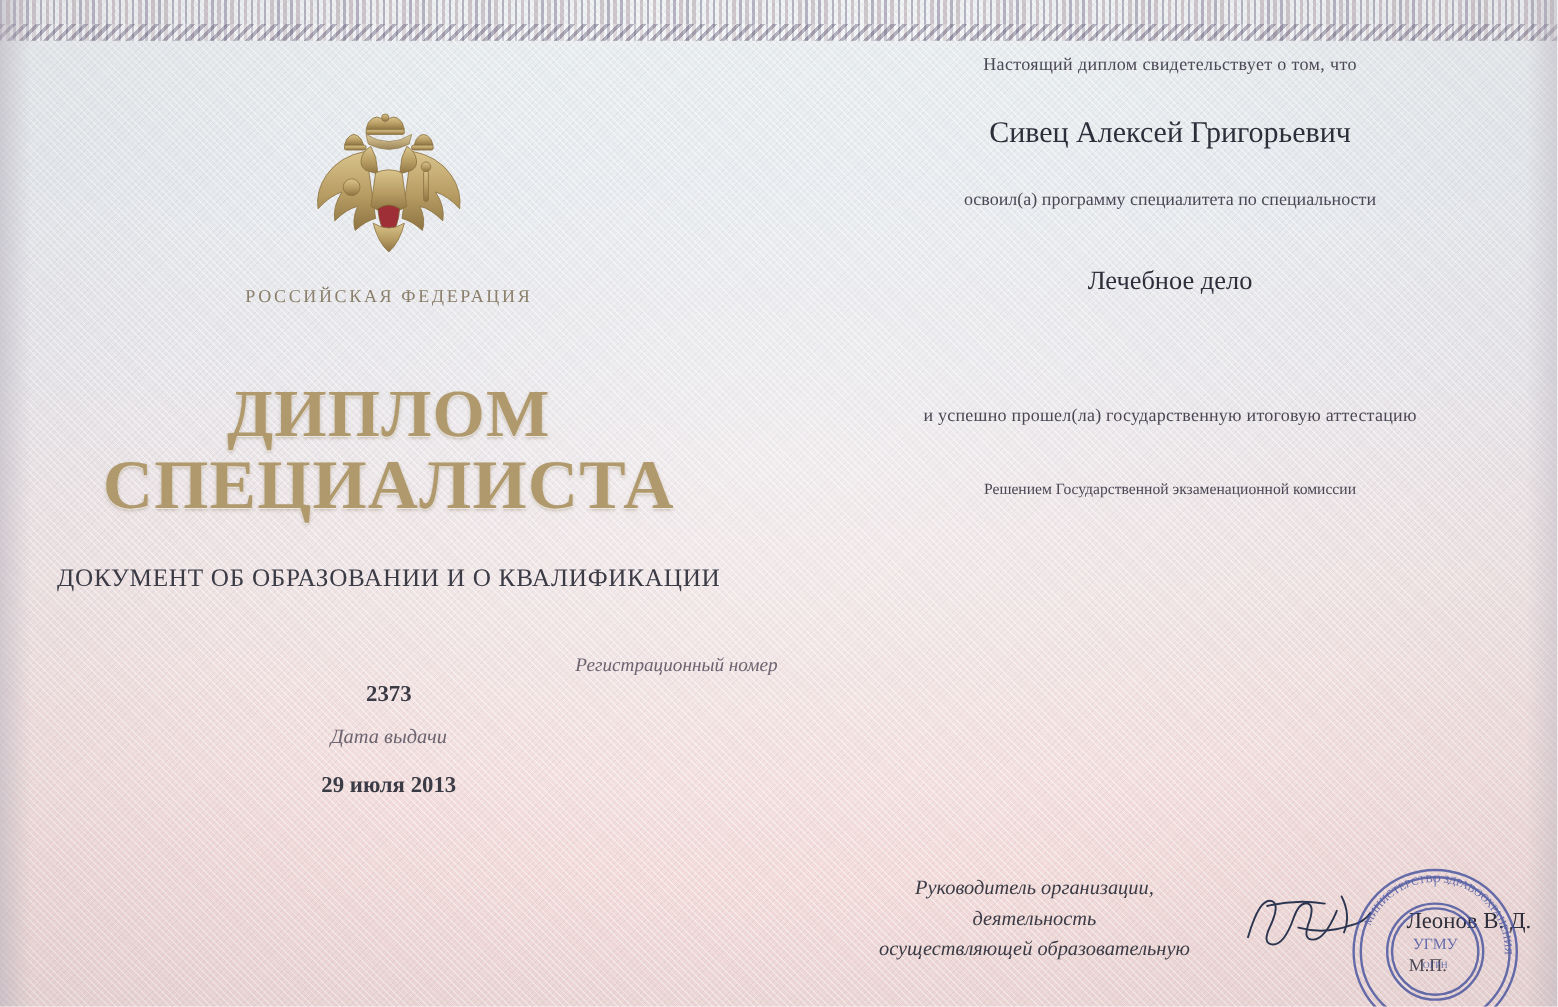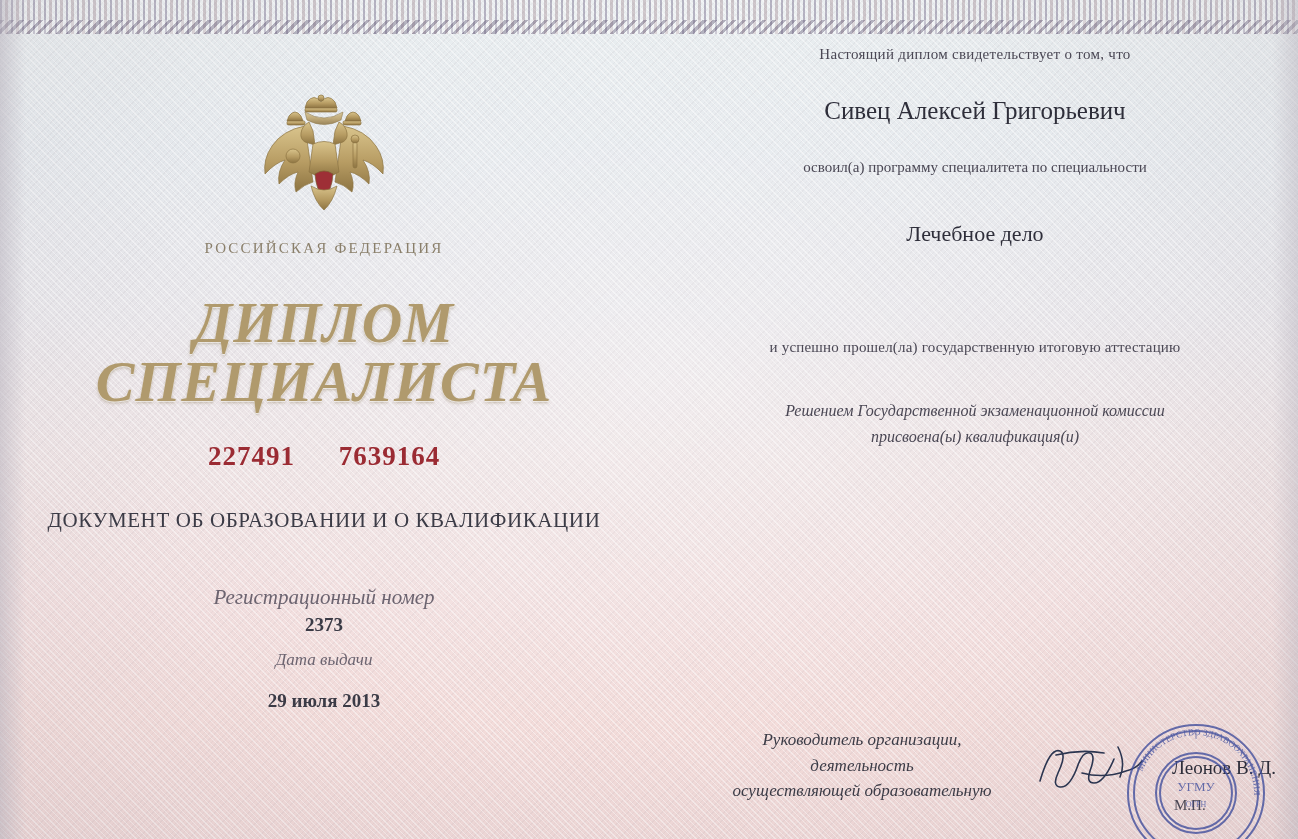--- a/index.html
+++ b/index.html
@@ -94,31 +94,30 @@
     font-family: "Liberation Serif", serif;
   }
   .univ {
     margin: 34px auto 0;
     width: 470px;
     font-size: 21px;
     line-height: 1.35;
     color: #3a3a46;
   }
   .diploma-title {
-    margin-top: 38px;
+    margin-top: 60px;
     font-size: 56px;
     line-height: 1.02;
     letter-spacing: 1px;
     font-weight: 700;
     color: #b09a6d;
     text-shadow:
       0 1px 0 rgba(255,255,255,0.55),
       0 2px 3px rgba(120,100,60,0.35);
     font-family: "Liberation Serif", serif;
-    font-style: italic;
   }
   .diploma-title .line2 { display: block; font-size: 58px; }
 
   .numbers {
     margin-top: 30px;
     font-size: 27px;
     font-weight: 700;
     color: #9b2b33;
     letter-spacing: 1px;
   }
@@ -128,22 +127,23 @@
     font-size: 21px;
     letter-spacing: 0.6px;
     color: #3b3b46;
   }
   .reg-block {
     margin-top: 52px;
     color: #3b3b46;
   }
   .reg-label {
     font-style: italic;
-    font-size: 21px;
+    font-size: 16px;
     color: #6c6470;
+    text-align: right;
   }
   .reg-value {
     font-size: 19px;
     font-weight: 700;
     margin-top: 4px;
   }
   .date-label {
     font-style: italic;
     font-size: 17px;
     color: #6c6470;
@@ -184,25 +184,24 @@
     margin-top: 45px;
     color: #2e2e3a;
   }
   .r-gia {
     font-size: 15px;
     margin-top: 92px;
     color: #4a4754;
     letter-spacing: 0.2px;
   }
   .r-decision {
-    font-size: 16px;
+    font-size: 13px;
     margin-top: 42px;
     color: #4a4754;
     line-height: 1.6;
-    font-style: italic;
   }
   .r-qual {
     font-size: 22px;
     margin-top: 48px;
     color: #2e2e3a;
   }
 
   
   .sign-area {
     position: absolute;
@@ -306,44 +305,39 @@
     </div>
 
     <div class="rf-line">РОССИЙСКАЯ ФЕДЕРАЦИЯ</div>
 
 
     <div class="diploma-title">
       <span>ДИПЛОМ</span>
       <span class="line2">СПЕЦИАЛИСТА</span>
     </div>
 
-    <div class="numbers">
-      <span>227491</span>
-      <span>7639164</span>
-    </div>
 
     <div class="doc-sub">ДОКУМЕНТ ОБ ОБРАЗОВАНИИ И О КВАЛИФИКАЦИИ</div>
 
     <div class="reg-block">
       <div class="reg-label">Регистрационный номер</div>
       <div class="reg-value">2373</div>
       <div class="date-label">Дата выдачи</div>
       <div class="date-value">29 июля 2013</div>
     </div>
   </div>
 
   <div class="right-col">
     <div class="r-small">Настоящий диплом свидетельствует о том, что</div>
     <div class="r-name">Сивец Алексей Григорьевич</div>
     <div class="r-prog">освоил(а) программу специалитета по специальности</div>
     <div class="r-spec">Лечебное дело</div>
     <div class="r-gia">и успешно прошел(ла) государственную итоговую аттестацию</div>
     <div class="r-decision">
       <div>Решением Государственной экзаменационной комиссии</div>
-      <div>присвоена(ы) квалификация(и)</div>
     </div>
   </div>
 
   <div class="sign-area">
     <div class="sign-text">
       <div>Руководитель организации,</div>
       <div>деятельность</div>
       <div>осуществляющей образовательную</div>
     </div>
 

